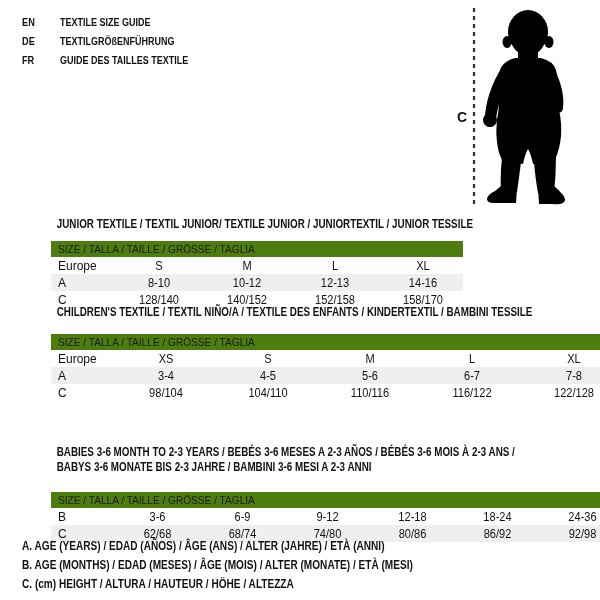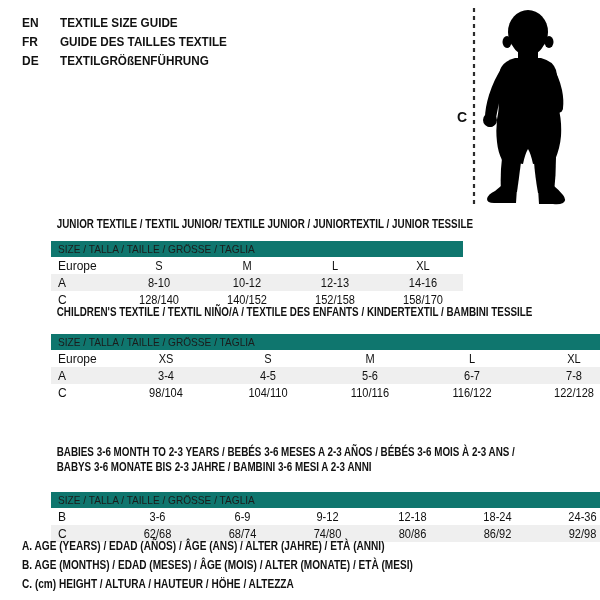--- a/index.html
+++ b/index.html
@@ -7,21 +7,21 @@
   body {
     background:#ffffff;
     font-family:"Liberation Sans", sans-serif;
     color:#111111;
     position:relative;
     overflow:hidden;
   }
 
   
   .lang-block { position:absolute; top:13px; left:22px; }
-  .lang-row { display:flex; font-weight:bold; font-size:13px; line-height:19px; white-space:nowrap; }
+  .lang-row { display:flex; font-weight:bold; font-size:10px; line-height:19px; white-space:nowrap; }
   .lang-code { width:38px; transform:scaleX(0.92); transform-origin:0 50%; }
   .lang-label { transform:scaleX(0.9); transform-origin:0 50%; }
 
   
   .figure { position:absolute; top:0; left:445px; width:152px; height:215px; }
 
   
   .size-section { position:absolute; left:15px;margin-left:36px; }
   .s1 { top:217px; width:412px; }
   .s2 { top:305px; width:570px; }
@@ -32,21 +32,21 @@
     padding-left:7px; white-space:nowrap; width:720px;
     transform:scaleX(0.82); transform-origin:0 0;
   }
 
   .tbl { width:100%; font-size:12px; }
   .s1 .tbl { margin-top:9px; }
   .s2 .tbl { margin-top:14px; }
   .s3 .tbl { margin-top:17px; }
 
   .tbl-head {
-    height:16px; background:#0f766e; color:#1b1b1b;
+    height:16px; background:#4d7c0f; color:#1b1b1b;
     display:flex; align-items:center; padding-left:7px;
     font-size:11.5px; white-space:nowrap;
   }
   .tbl-head span { transform:scaleX(0.88); transform-origin:0 50%; display:inline-block; }
 
   .tr { display:flex; height:17px; align-items:center;gap:8px; }
   .tr.shaded { background:#efefef; }
   .td { white-space:nowrap; }
   .td.label { width:60px; padding-left:7px; text-align:left; transform-origin:0 50%; }
   .td.val { flex:1; text-align:center; transform:scaleX(0.92); }
@@ -60,26 +60,26 @@
 </style>
 </head>
 <body>
 
 <div class="lang-block">
   <div class="lang-row">
     <span class="lang-code">EN</span>
     <span class="lang-label">TEXTILE SIZE GUIDE</span>
   </div>
   <div class="lang-row">
+    <span class="lang-code">DE</span>
+    <span class="lang-label">TEXTILGRÖßENFÜHRUNG</span>
+  </div>
+  <div class="lang-row">
     <span class="lang-code">FR</span>
     <span class="lang-label">GUIDE DES TAILLES TEXTILE</span>
-  </div>
-  <div class="lang-row">
-    <span class="lang-code">DE</span>
-    <span class="lang-label">TEXTILGRÖßENFÜHRUNG</span>
   </div>
 </div>
 
 <div class="figure">
   <svg width="152" height="215" viewBox="0 0 152 215" xmlns="http://www.w3.org/2000/svg">
     <g>
       <line x1="29" y1="8" x2="29" y2="207" stroke="#2b2b2b" stroke-width="2.2" stroke-dasharray="4 4"></line>
     </g>
     <text x="12" y="122" font-size="14" font-weight="bold" fill="#111">C</text>
     <g fill="#000000">

